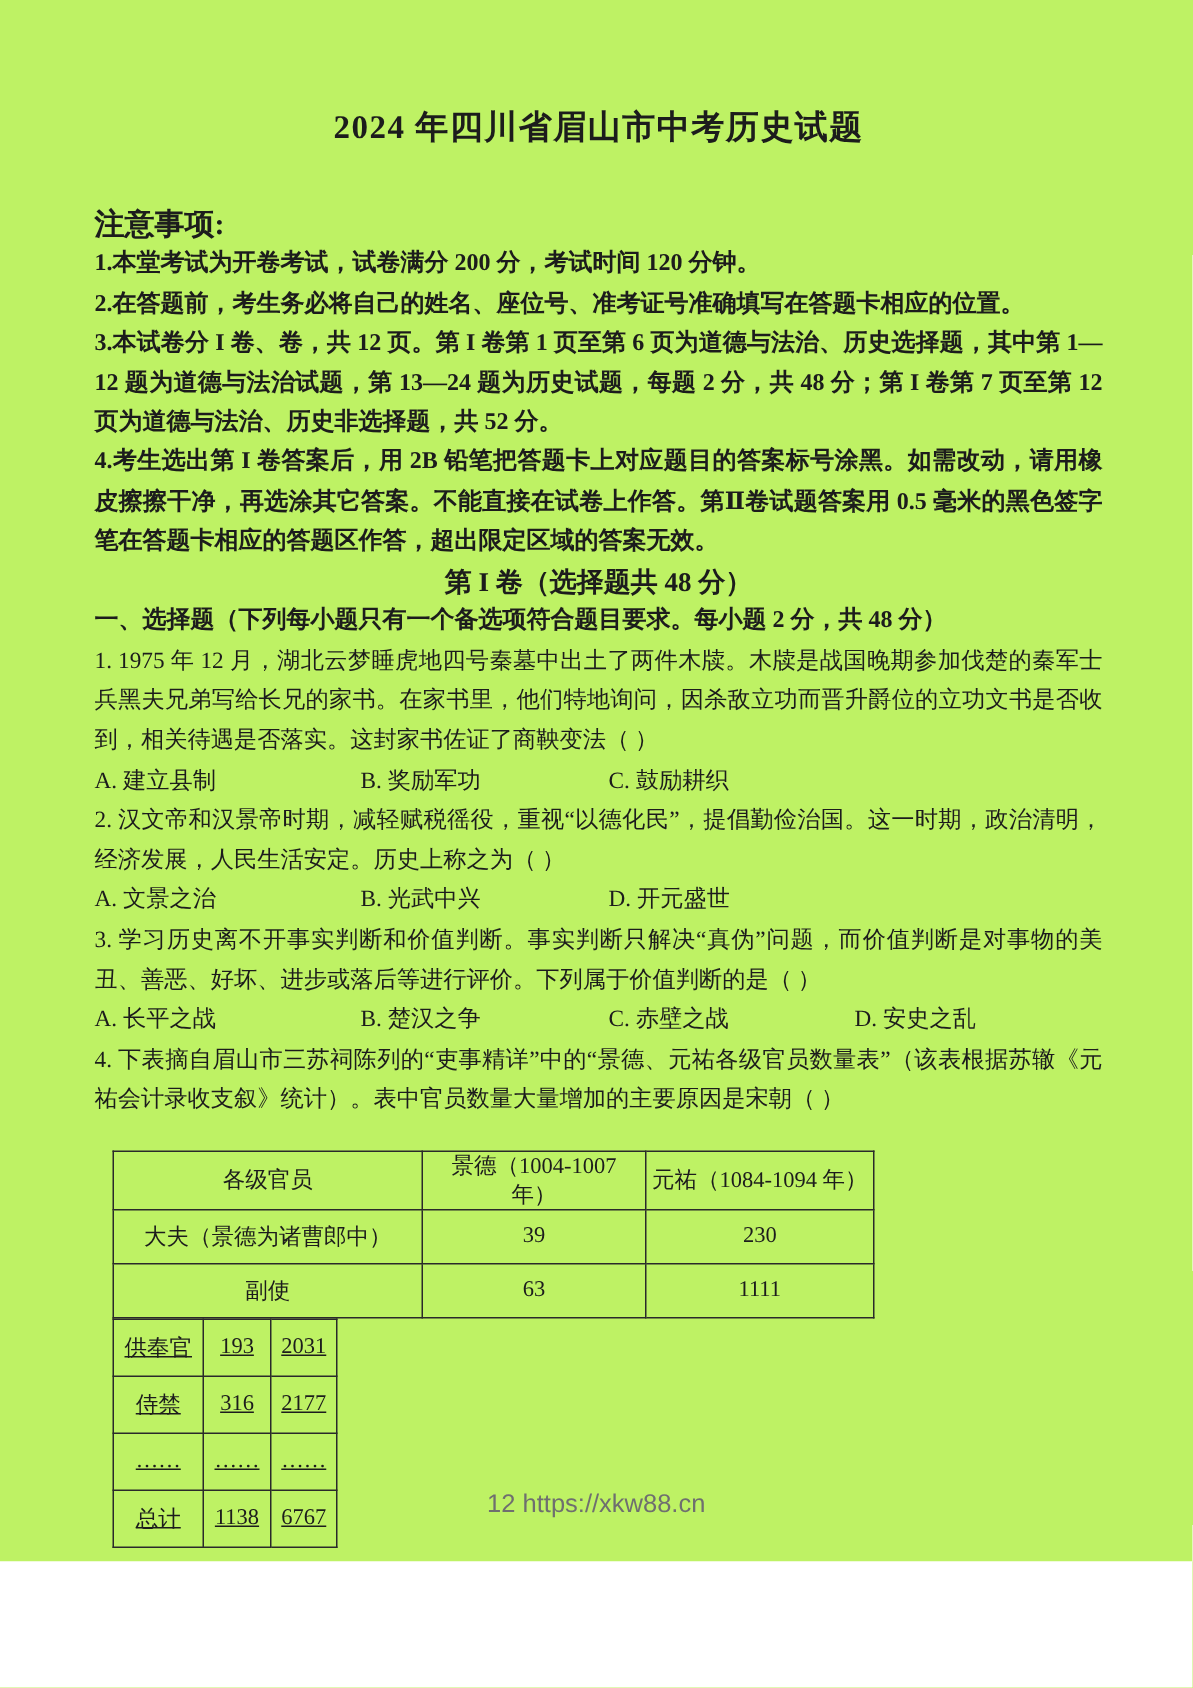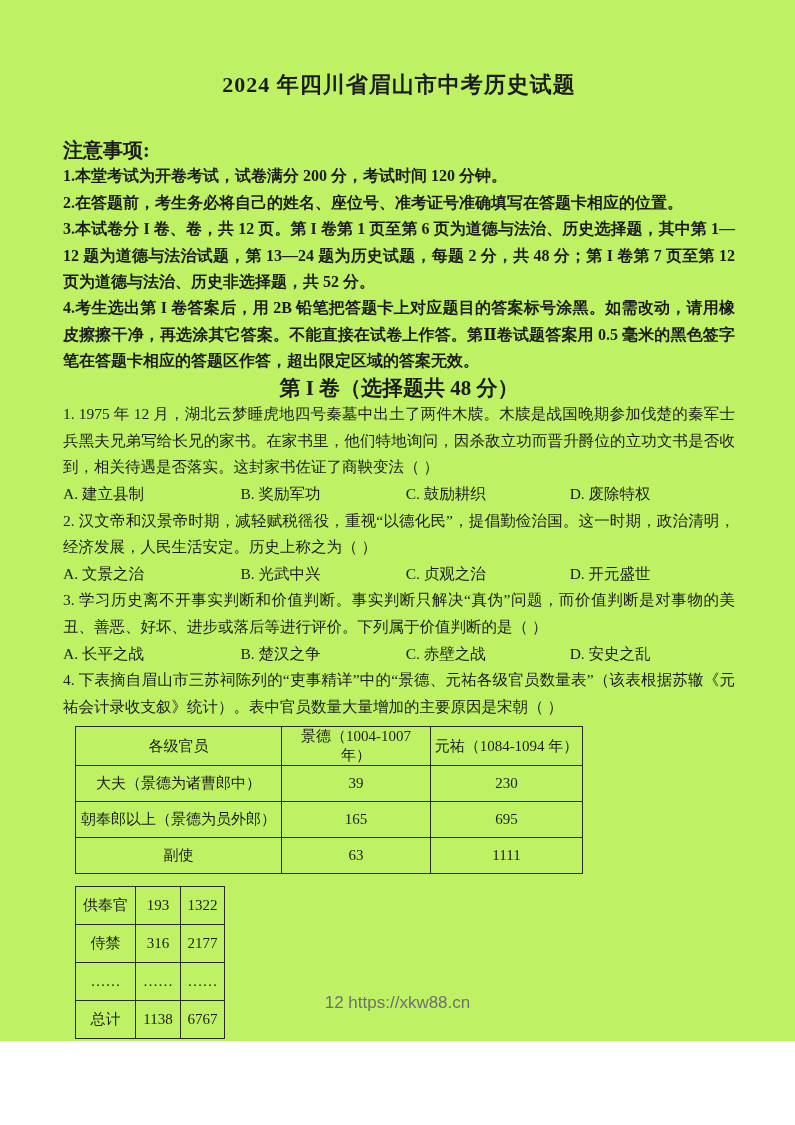--- a/index.html
+++ b/index.html
@@ -36,21 +36,21 @@
   .notice-item {
     margin: 0;
     font-size: 16px;
     font-weight: bold;
     line-height: 26.4px;
     text-align: justify;
   }
   .part-heading {
     margin: 0;
     text-align: center;
-    font-size: 21px;
+    font-size: 18px;
     font-weight: bold;
     line-height: 26.6px;
   }
   .sub-heading {
     margin: 0;
     font-size: 16px;
     font-weight: bold;
     line-height: 26.6px;
     text-align: justify;
   }
@@ -66,34 +66,35 @@
     font-size: 15.5px;
     line-height: 26.6px;
   }
   .options span { white-space: nowrap; }
   table {
     border-collapse: collapse;
     table-layout: fixed;
   }
   .t1 {
     width: 507px;
-    margin: 6px 0 0 12px;
+    margin: 20px 0 0 12px;
   }
   .t1 th, .t1 td {
     border: 1px solid #2a2a2a;
     font-weight: normal;
     text-align: center;
     vertical-align: middle;
     font-size: 15px;
     height: 35px;
     padding: 0 3px;
   }
   .t2 {
     width: 149px;
-    margin: 12px 0 0 12px;
+    margin: 0 0 0 12px;
+    text-decoration: underline;
   }
   .t2 td {
     border: 1px solid #2a2a2a;
     text-align: center;
     vertical-align: middle;
     font-size: 15px;
     height: 37px;
     padding: 0 4px;
   }
   .footer {
@@ -114,37 +115,36 @@
 
   <h1 class="doc-title">2024 年四川省眉山市中考历史试题</h1>
 
   <div class="notice-label">注意事项:</div>
   <p class="notice-item">1.本堂考试为开卷考试，试卷满分 200 分，考试时间 120 分钟。</p>
   <p class="notice-item">2.在答题前，考生务必将自己的姓名、座位号、准考证号准确填写在答题卡相应的位置。</p>
   <p class="notice-item">3.本试卷分 I 卷、卷，共 12 页。第 I 卷第 1 页至第 6 页为道德与法治、历史选择题，其中第 1—12 题为道德与法治试题，第 13—24 题为历史试题，每题 2 分，共 48 分；第 I 卷第 7 页至第 12 页为道德与法治、历史非选择题，共 52 分。</p>
   <p class="notice-item">4.考生选出第 I 卷答案后，用 2B 铅笔把答题卡上对应题目的答案标号涂黑。如需改动，请用橡皮擦擦干净，再选涂其它答案。不能直接在试卷上作答。第Ⅱ卷试题答案用 0.5 毫米的黑色签字笔在答题卡相应的答题区作答，超出限定区域的答案无效。</p>
 
   <p class="part-heading">第 I 卷（选择题共 48 分）</p>
+  <p class="sub-heading">一、选择题（下列每小题只有一个备选项符合题目要求。每小题 2 分，共 48 分）</p>
 
   <div>
     <p class="stem">1. 1975 年 12 月，湖北云梦睡虎地四号秦墓中出土了两件木牍。木牍是战国晚期参加伐楚的秦军士兵黑夫兄弟写给长兄的家书。在家书里，他们特地询问，因杀敌立功而晋升爵位的立功文书是否收到，相关待遇是否落实。这封家书佐证了商鞅变法（  ）</p>
     <div class="options">
       <span>A. 建立县制</span>
       <span>B. 奖励军功</span>
       <span>C. 鼓励耕织</span>
-      <span>D. 废除特权</span>
     </div>
   </div>
 
   <div>
     <p class="stem">2. 汉文帝和汉景帝时期，减轻赋税徭役，重视“以德化民”，提倡勤俭治国。这一时期，政治清明，经济发展，人民生活安定。历史上称之为（  ）</p>
     <div class="options">
       <span>A. 文景之治</span>
       <span>B. 光武中兴</span>
-      <span>C. 贞观之治</span>
       <span>D. 开元盛世</span>
     </div>
   </div>
 
   <div>
     <p class="stem">3. 学习历史离不开事实判断和价值判断。事实判断只解决“真伪”问题，而价值判断是对事物的美丑、善恶、好坏、进步或落后等进行评价。下列属于价值判断的是（  ）</p>
     <div class="options">
       <span>A. 长平之战</span>
       <span>B. 楚汉之争</span>
       <span>C. 赤壁之战</span>
@@ -166,43 +166,38 @@
         <th>各级官员</th>
         <th>景德（1004-1007 年）</th>
         <th>元祐（1084-1094 年）</th>
       </tr>
       <tr>
         <td>大夫（景德为诸曹郎中）</td>
         <td>39</td>
         <td>230</td>
       </tr>
       <tr>
-        <td>朝奉郎以上（景德为员外郎）</td>
-        <td>165</td>
-        <td>695</td>
-      </tr>
-      <tr>
         <td>副使</td>
         <td>63</td>
         <td>1111</td>
       </tr>
     </tbody>
       </table>
 
     <table class="t2">
       <colgroup>
           <col style="width:60px">
           <col style="width:45px">
           <col style="width:44px">
         </colgroup>
       <tbody>
           <tr>
         <td>供奉官</td>
         <td>193</td>
-        <td>1322</td>
+        <td>2031</td>
       </tr>
       <tr>
         <td>侍禁</td>
         <td>316</td>
         <td>2177</td>
       </tr>
       <tr>
         <td>……</td>
         <td>……</td>
         <td>……</td>

